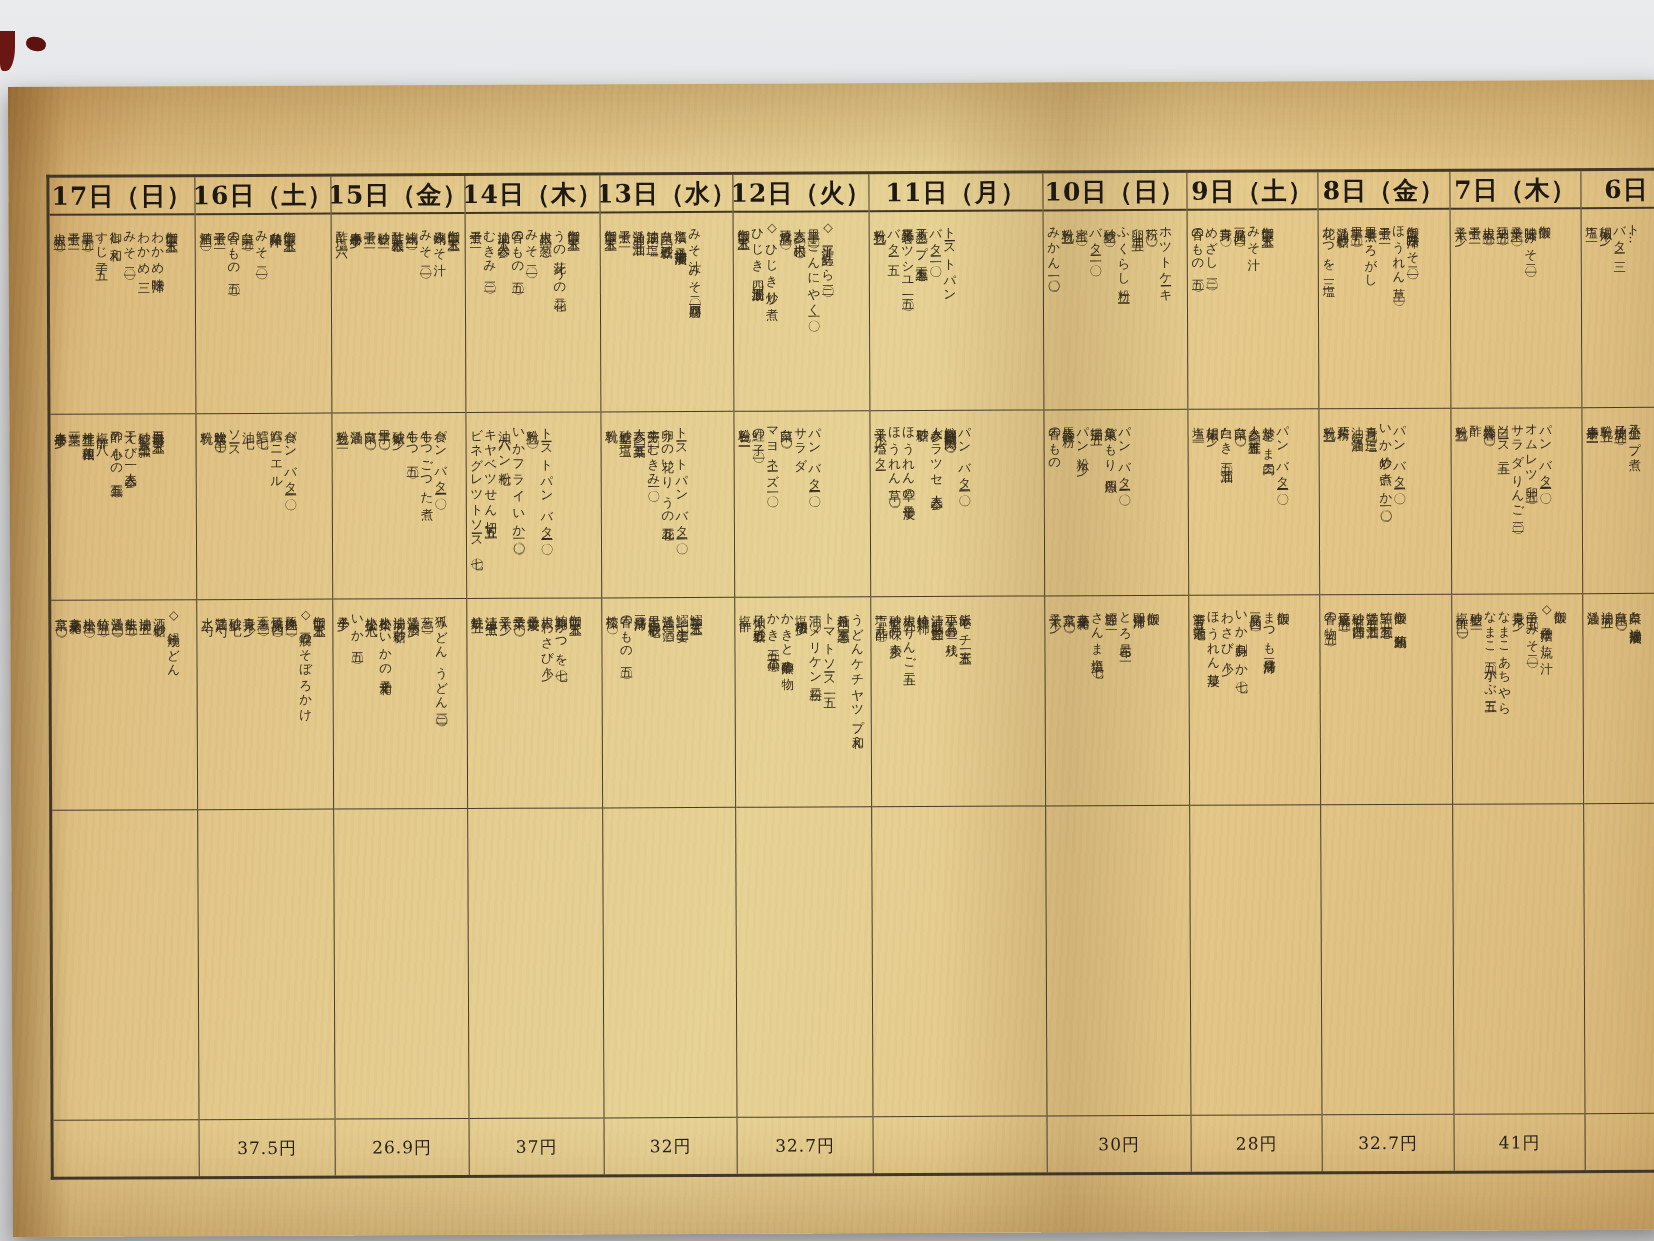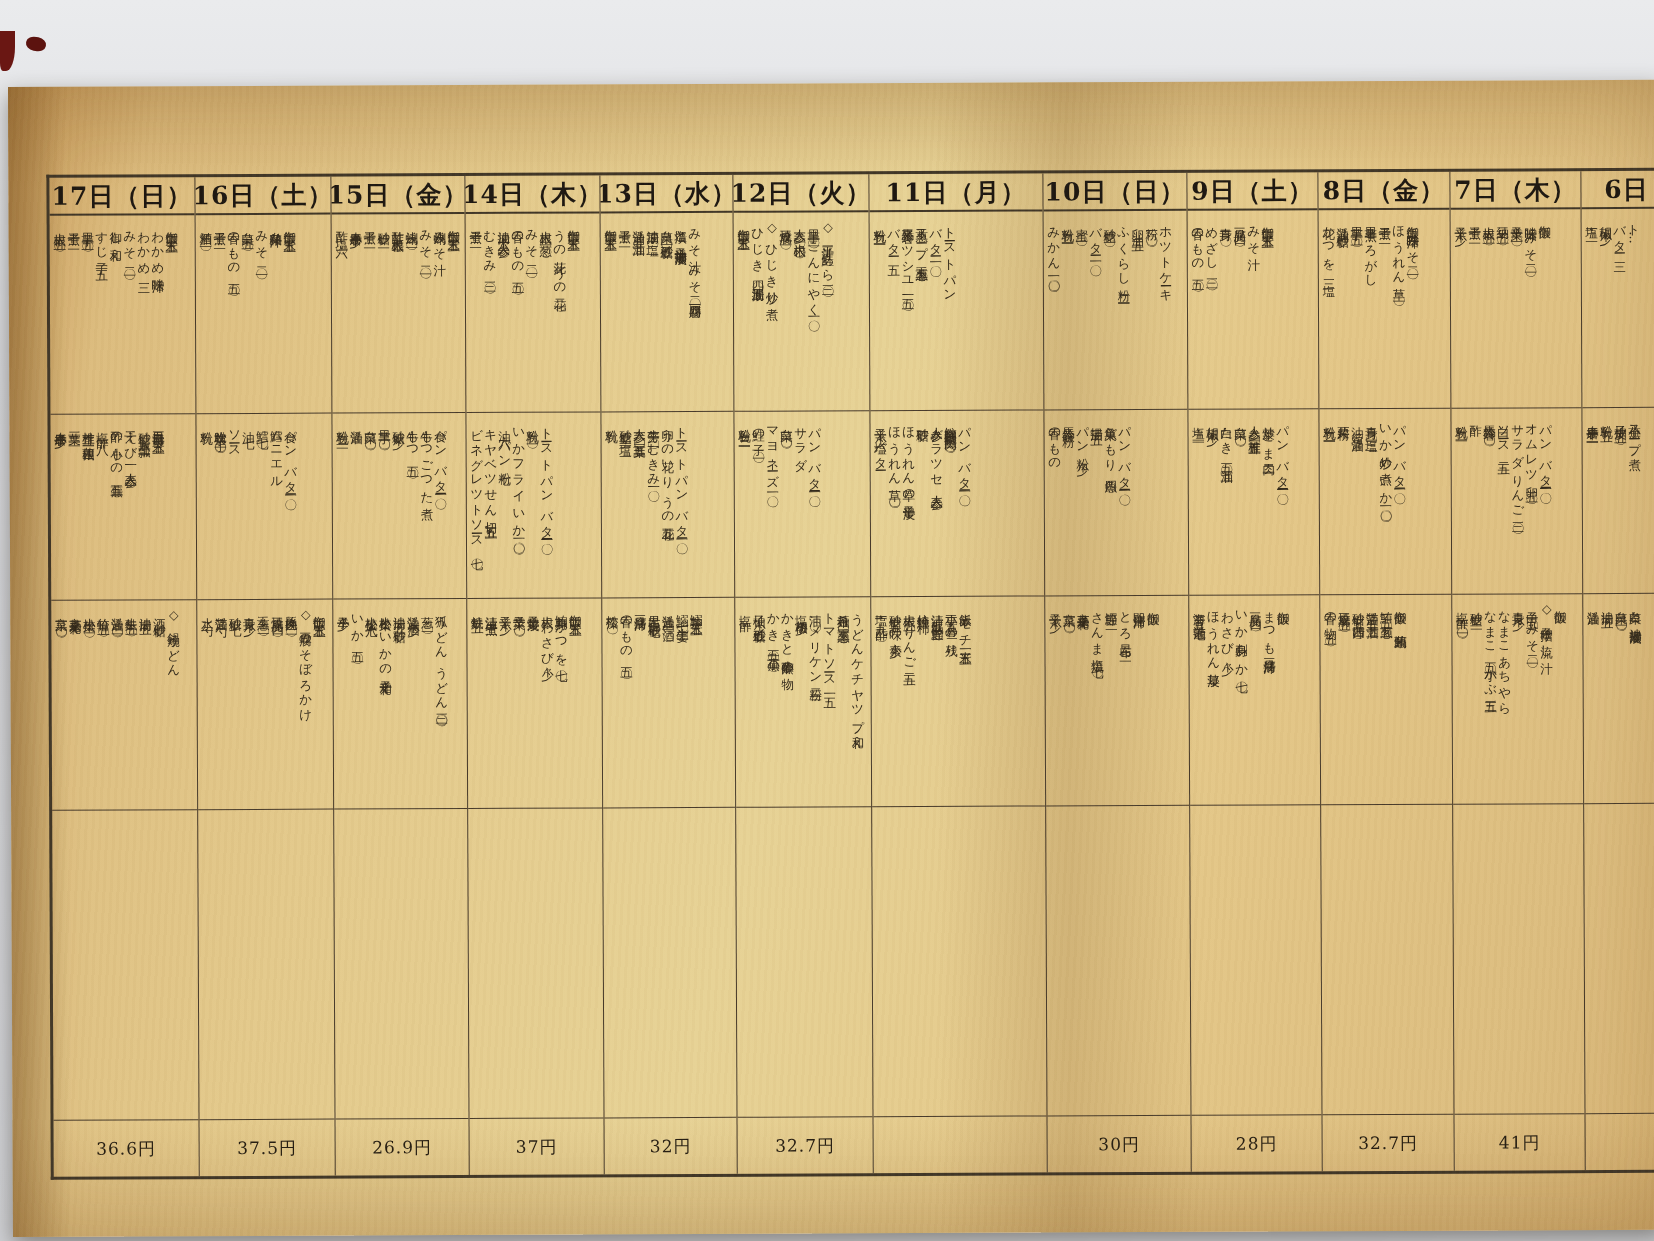--- a/index.html
+++ b/index.html
@@ -91,21 +91,20 @@
               <div class="vline">油揚 五</div>
               <div class="vline">生麩 五〇</div>
               <div class="vline">醤油 三〇〇</div>
               <div class="vline">竹輪 五〇</div>
               <div class="vline">小松菜 二〇</div>
               <div class="vline">京菜辛子和え</div>
               <div class="vline">京菜 一〇〇</div>
             </div>
           </div>
           <div class="blank"></div>
-          <div class="pricecell">36.6円</div>
         </div>
         <div class="col" style="width: 136px;">
           <div class="hdr">16日（土）</div>
           <div class="cell m1">
             <div class="vtext">
               <div class="vline">御飯 米一三五</div>
               <div class="vline">白菜粕汁</div>
               <div class="vline">みそ 二〇</div>
               <div class="vline">白菜 五〇</div>
               <div class="vline">香のもの 五〇</div>

